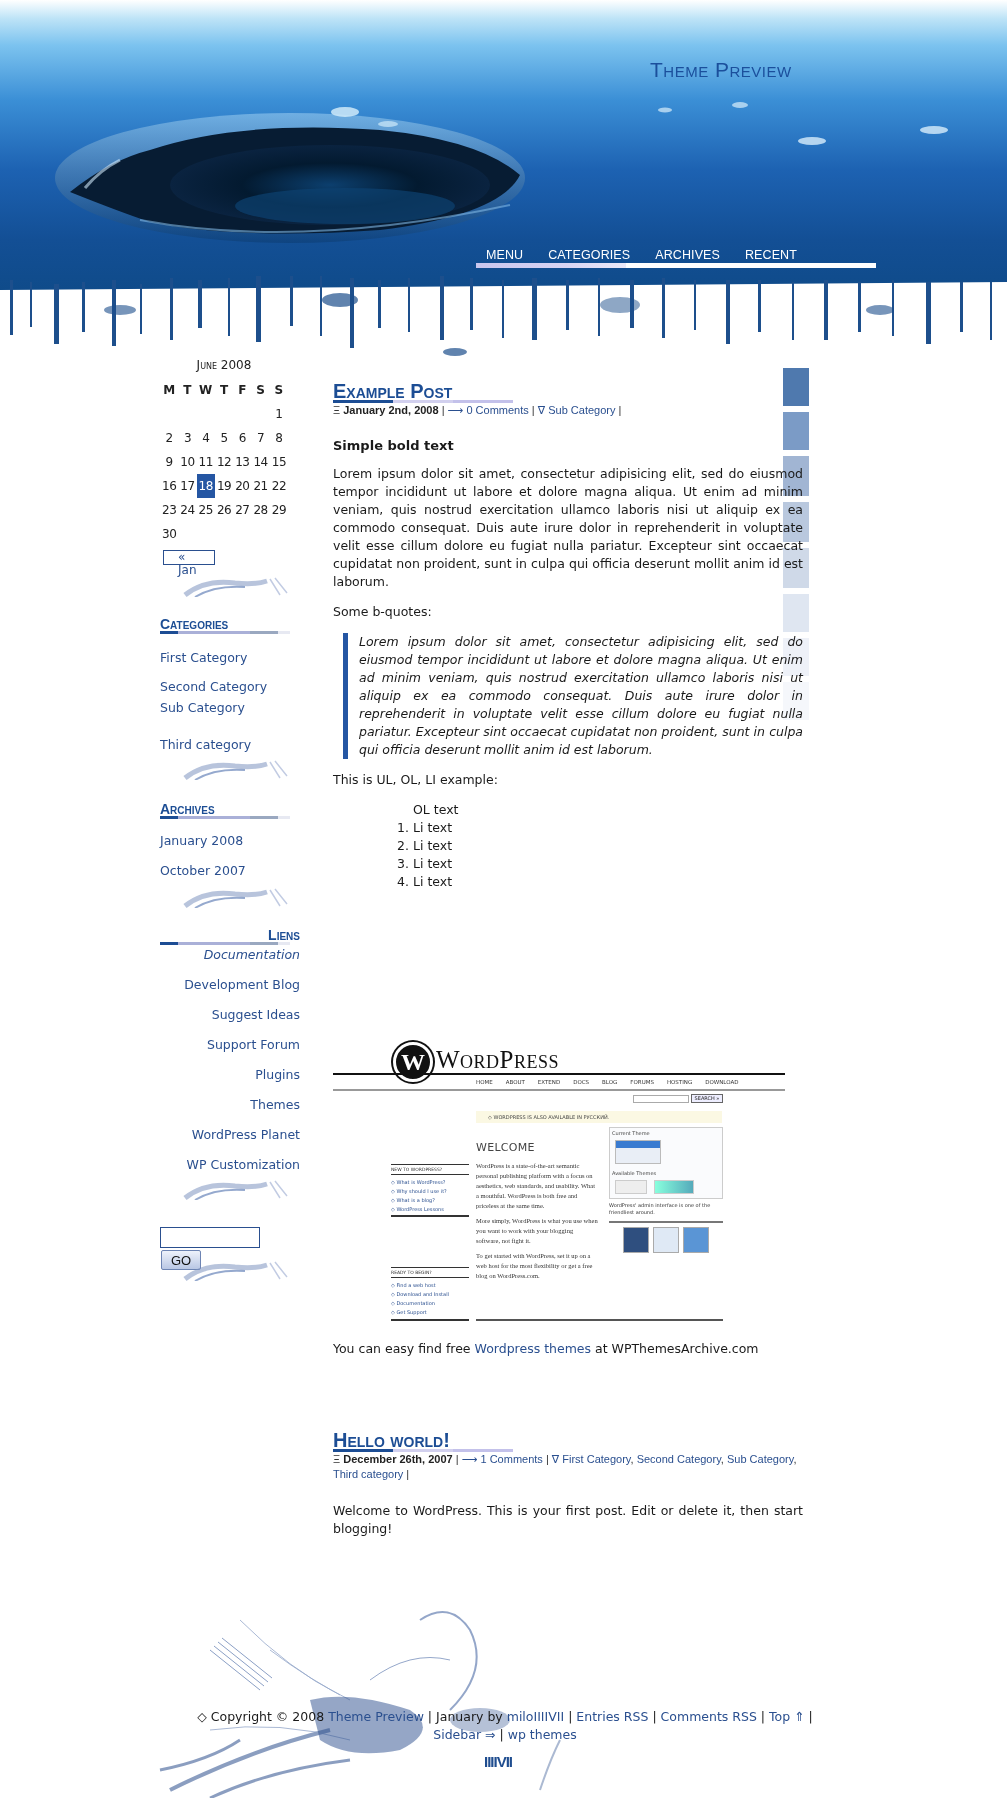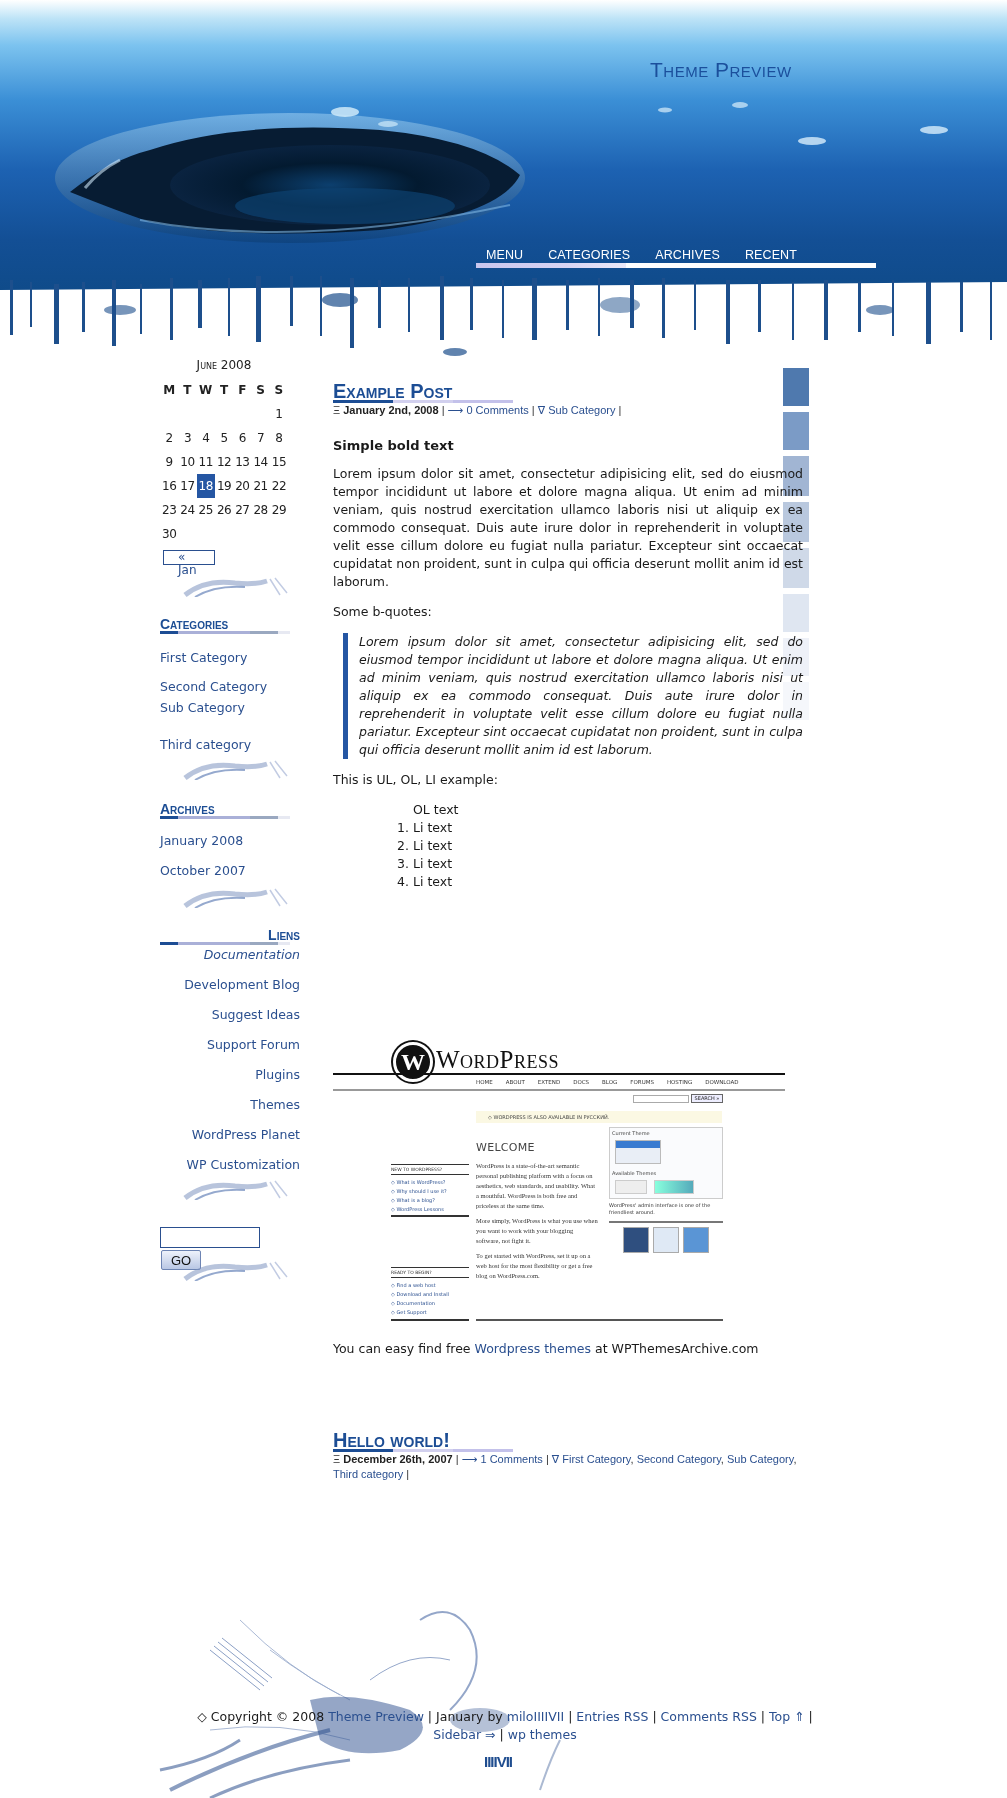--- a/index.html
+++ b/index.html
@@ -320,20 +320,21 @@
       <span>Ξ</span>
       <b>December 26th, 2007</b> |
       <span style="color:#2a4f8f">⟶</span>
       <a>1 Comments</a> |
       <span style="color:#2a4f8f">∇</span>
       <a>First Category</a>,
       <a>Second Category</a>,
       <a>Sub Category</a>,
       <a>Third category</a> |
     </div>
+    <p class="body" style="margin-top:20px;">Welcome to WordPress. This is your first post. Edit or delete it, then start blogging!</p>
   </div>
 </div>
 
 <div class="wp-shot">
   <div style="position:absolute;left:60px;top:5px;width:40px;height:40px;border-radius:50%;background:#111;border:3px solid #fff;box-shadow:0 0 0 2px #111;">
     <span style="position:absolute;left:0;top:4px;width:34px;text-align:center;color:#fff;font-family:'Liberation Serif',serif;font-weight:bold;font-size:24px;">W</span>
   </div>
   <div style="position:absolute;left:103px;top:9px;font-family:'Liberation Serif',serif;font-size:25px;color:#111;font-variant:small-caps;letter-spacing:0.5px;">WordPress</div>
   <div style="position:absolute;left:0;top:36px;width:452px;height:2px;background:#111;"></div>
   <div style="position:absolute;left:143px;top:42px;display:flex;gap:13px;font-size:5.5px;color:#333;">

